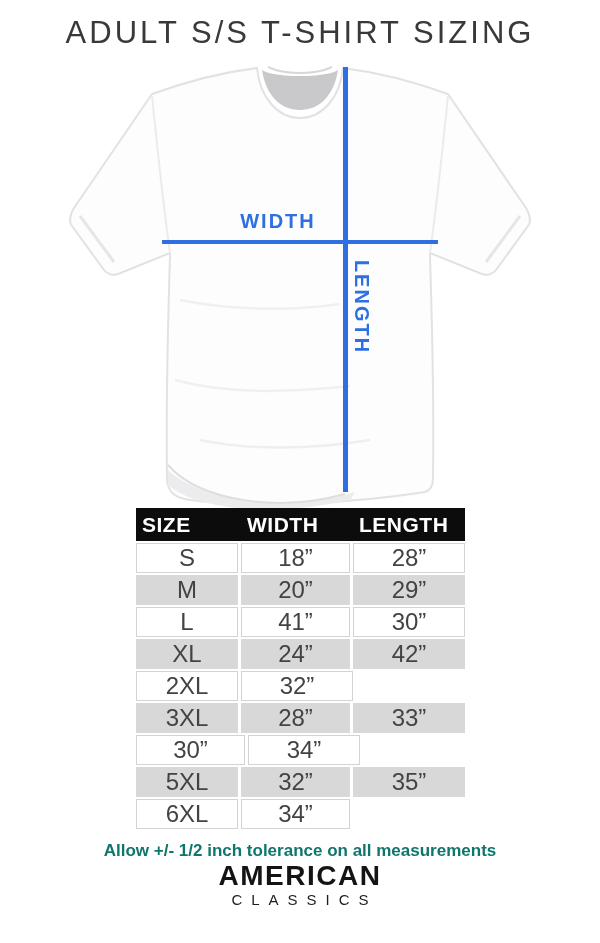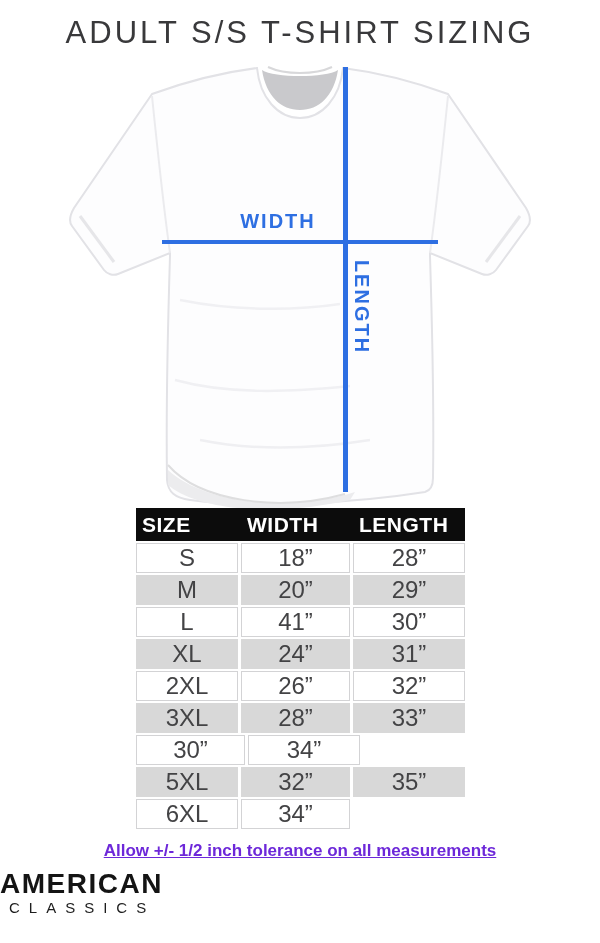--- a/index.html
+++ b/index.html
@@ -55,23 +55,23 @@
   .c1 { width: 102px; } .c2 { width: 109px; } .c3 { width: 112px; }
   .thead .c1 { justify-content: flex-start; }
   .thead .c2 { justify-content: flex-start; }
   .thead .c3 { justify-content: flex-start; }
   .trow.odd  .cell { background: #ffffff; border: 1px solid #d3d3d5; }
   .trow.even .cell { background: #d8d8d8; border: 1px solid #d8d8d8; }
 
   
   .tolerance-note {
     margin-top: 12px; text-align: center;
-    color: #6d28d9; font-size: 17px; font-weight: bold; text-decoration: underline;
+    color: #0f766e; font-size: 17px; font-weight: bold;
   }
-  .brand { margin-top: 8px; color: #141414; }
+  .brand { margin-top: 0; text-align: center; color: #141414; }
   .brand-top { font-size: 28px; font-weight: 800; letter-spacing: 1.5px; line-height: 30px; }
   .brand-bottom { font-size: 15px; font-weight: 400; letter-spacing: 9px; text-indent: 9px; line-height: 18px; color: #1d1d1d; }
 </style>
 </head>
 <body>
 
 <div class="title">ADULT S/S T-SHIRT SIZING</div>
 
 <div class="shirt-area">
   <svg width="600" height="448" viewBox="0 0 600 448" aria-hidden="true">
@@ -143,25 +143,24 @@
     <div class="cell c3">29”</div>
   </div>
   <div class="trow odd">
     <div class="cell c1">L</div>
     <div class="cell c2">41”</div>
     <div class="cell c3">30”</div>
   </div>
   <div class="trow even">
     <div class="cell c1">XL</div>
     <div class="cell c2">24”</div>
-    <div class="cell c3">31”</div>
+    <div class="cell c3">42”</div>
   </div>
   <div class="trow odd">
     <div class="cell c1">2XL</div>
-    <div class="cell c2">26”</div>
     <div class="cell c3">32”</div>
   </div>
   <div class="trow even">
     <div class="cell c1">3XL</div>
     <div class="cell c2">28”</div>
     <div class="cell c3">33”</div>
   </div>
   <div class="trow odd">
     <div class="cell c2">30”</div>
     <div class="cell c3">34”</div>

